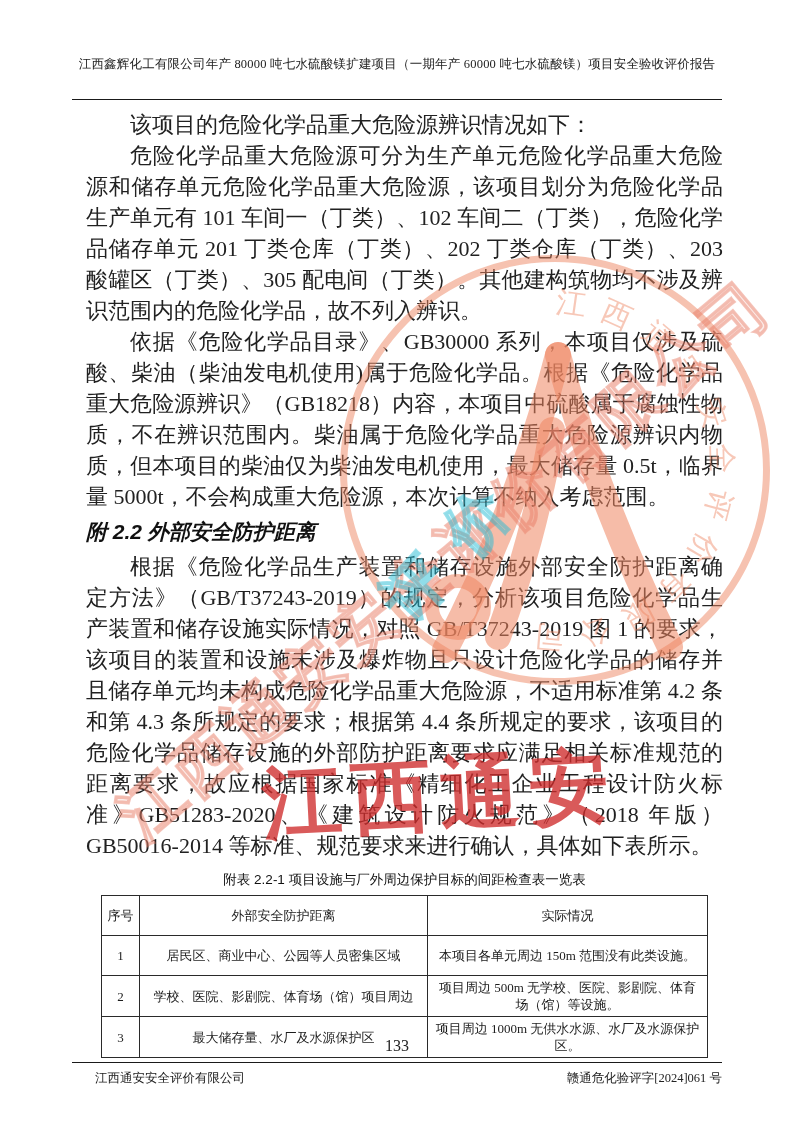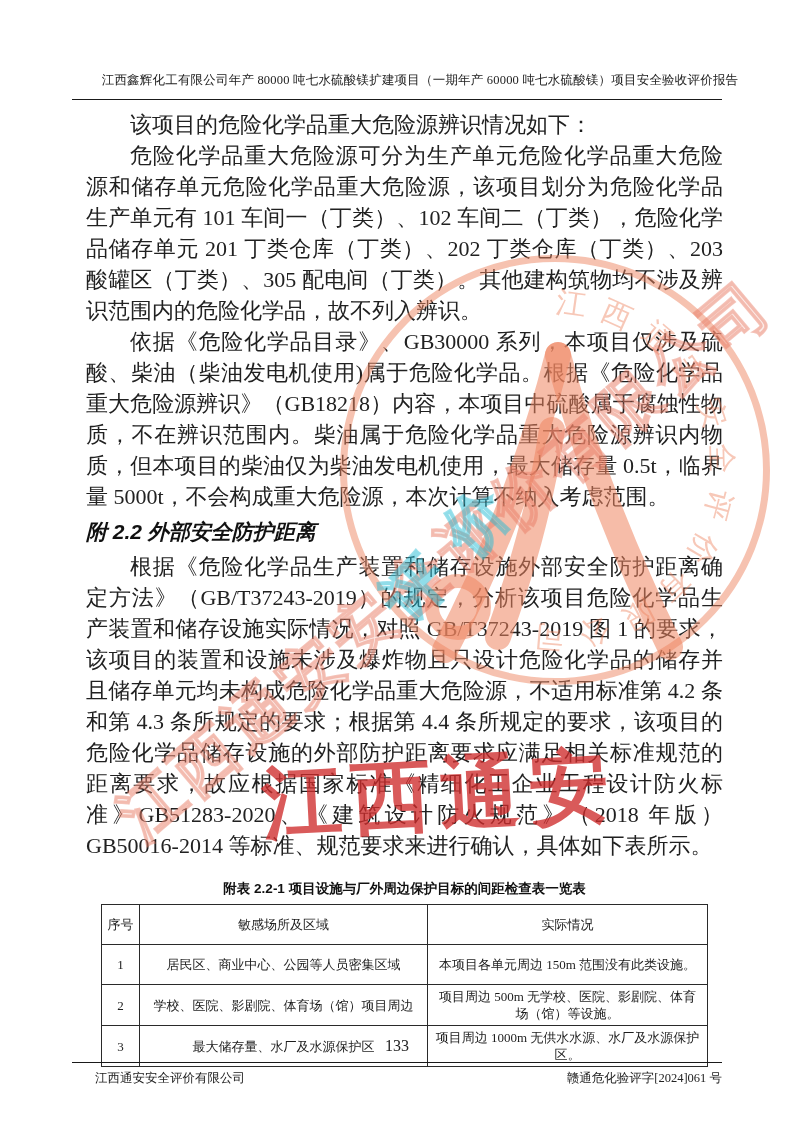--- a/index.html
+++ b/index.html
@@ -9,25 +9,24 @@
     width:794px; height:1123px;
     margin:0 auto;
     background:#ffffff;
     overflow:hidden;
     font-family:"Liberation Serif","DejaVu Serif",serif;
     color:#1e1e1e;
   }
 
   
   .doc-header {
-    position:absolute; top:72px; left:72px; width:650px;
+    position:absolute; top:56px; left:72px; width:650px;
     text-align:center;
     font-size:12.5px; letter-spacing:0.2px;
     color:#222;
-    margin-left:23px;
   }
   .header-rule {
     position:absolute; top:99px; left:72px; width:650px;
     border:none; border-top:1.6px solid #1a1a1a;
   }
 
   
   .content {
     position:absolute; top:109px; left:86px; width:637px;
   }
@@ -43,24 +42,24 @@
     font-size:21px;
     line-height:34px;
     margin:3px 0 2px 0;
     color:#111;
     font-style:italic;
   }
 
   
   .table-caption {
     font-family:"Liberation Sans","DejaVu Sans",sans-serif;
-    font-weight:bold;
+    font-weight:normal;
     font-size:13.5px;
     text-align:center;
-    margin-top:19px;
+    margin-top:10px;
     color:#111;
   }
   table.dist-table {
     border-collapse:collapse;
     margin:6px auto 0 auto;
     width:606px;
     table-layout:fixed;
     font-size:13px;
     color:#1c1c1c;
   }
@@ -175,21 +174,21 @@
 
     <table class="dist-table">
       <colgroup>
           <col class="c1">
           <col class="c2">
           <col class="c3">
         </colgroup>
       <thead>
         <tr>
           <th>序号</th>
-          <th>敏感场所及区域</th>
+          <th>外部安全防护距离</th>
           <th>实际情况</th>
         </tr>
       </thead>
       <tbody>
         <tr>
           <td>1</td>
           <td>居民区、商业中心、公园等人员密集区域</td>
           <td>本项目各单元周边 150m 范围没有此类设施。</td>
         </tr>
         <tr>

